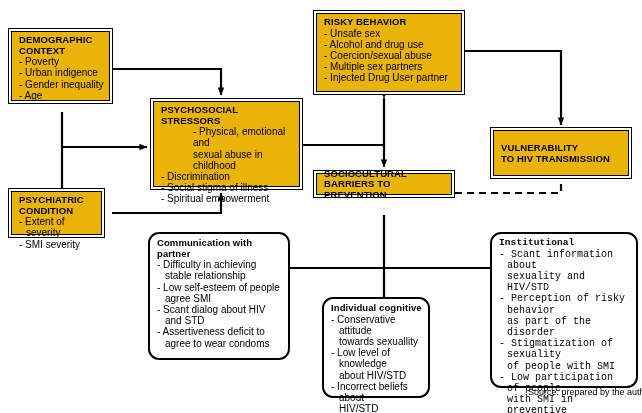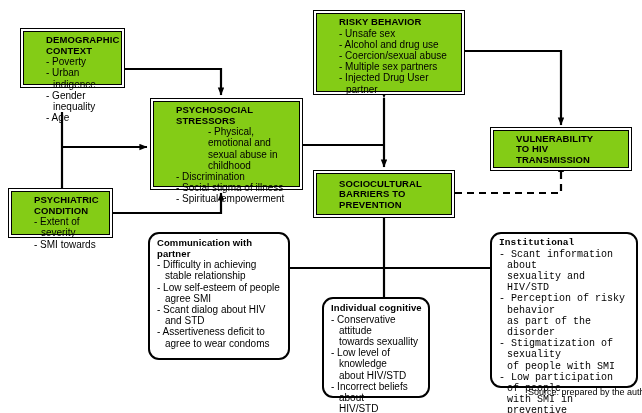--- a/index.html
+++ b/index.html
@@ -24,22 +24,22 @@
   }
   
   .box.rect{
     border:1px solid #000;
     padding:2px;
   }
   .box.rect > .inner{
     border:1px solid #000;
     width:100%;height:100%;
     box-sizing:border-box;
-    padding:3px 4px 2px 22px;
-    background:#84cc16;
+    padding:3px 4px 2px 7px;
+    background:#eab308;
   }
   
   .box.round{
     border:2px solid #000;
     border-radius:11px;
     padding:4px 6px 3px 7px;
   }
   .box.round > .inner{width:100%;height:100%;box-sizing:border-box;}
 
   .title{
@@ -105,40 +105,40 @@
       <path d="M465,51 L561,51 L561,125" marker-end="url(#ah)"></path>
 
       <path d="M384,215 L384,297"></path>
 
       <path d="M290,268 L490,268"></path>
     </g>
 
     <path d="M455,193 L561,193 L561,165" fill="none" stroke="#000" stroke-width="2.2" stroke-dasharray="7,5" marker-end="url(#ah-dash)"></path>
   </svg>
 
-  <div class="box rect" style="left:20px;top:28px;width:105px;height:60px;">
+  <div class="box rect" style="left:8px;top:28px;width:105px;height:76px;">
     <div class="inner">
       <div class="title">DEMOGRAPHIC
 CONTEXT</div>
       <ul class="items">
         <li>- Poverty</li>
         <li>- Urban indigence</li>
         <li>- Gender inequality</li>
         <li>- Age</li>
       </ul>
     </div>
   </div>
 
-  <div class="box rect" style="left:8px;top:188px;width:105px;height:50px;">
+  <div class="box rect" style="left:8px;top:188px;width:97px;height:50px;">
     <div class="inner">
       <div class="title">PSYCHIATRIC
 CONDITION</div>
       <ul class="items">
         <li>- Extent of severity</li>
-        <li>- SMI towards</li>
+        <li>- SMI severity</li>
       </ul>
     </div>
   </div>
 
   <div class="box rect" style="left:150px;top:98px;width:153px;height:92px;">
     <div class="inner">
       <div class="title">PSYCHOSOCIAL
 STRESSORS</div>
       <ul class="items">
         <li style="padding-left:0;text-indent:0;margin-left:32px;">- Physical, emotional and
@@ -156,28 +156,28 @@
       <ul class="items">
         <li>- Unsafe sex</li>
         <li>- Alcohol and drug use</li>
         <li>- Coercion/sexual abuse</li>
         <li>- Multiple sex partners</li>
         <li>- Injected Drug User partner</li>
       </ul>
     </div>
   </div>
 
-  <div class="box rect" style="left:490px;top:127px;width:142px;height:44px;">
+  <div class="box rect" style="left:490px;top:127px;width:142px;height:52px;">
     <div class="inner" style="display:flex;align-items:center;">
       <div class="title">VULNERABILITY
 TO HIV TRANSMISSION</div>
     </div>
   </div>
 
-  <div class="box rect" style="left:313px;top:170px;width:142px;height:48px;">
+  <div class="box rect" style="left:313px;top:170px;width:142px;height:28px;">
     <div class="inner" style="display:flex;align-items:center;">
       <div class="title">SOCIOCULTURAL
 BARRIERS TO
 PREVENTION</div>
     </div>
   </div>
 
   <div class="box round" style="left:148px;top:232px;width:142px;height:128px;">
     <div class="inner">
       <div class="title">Communication with

